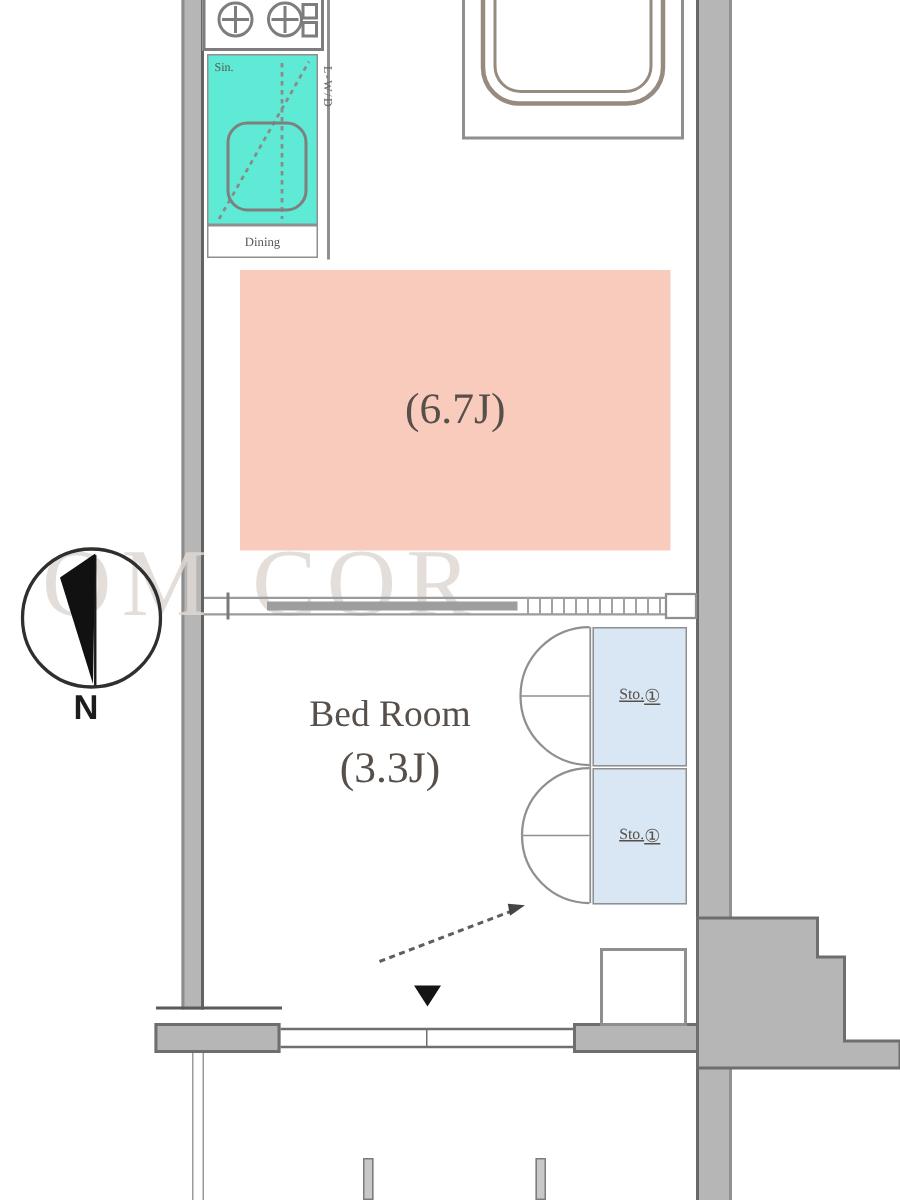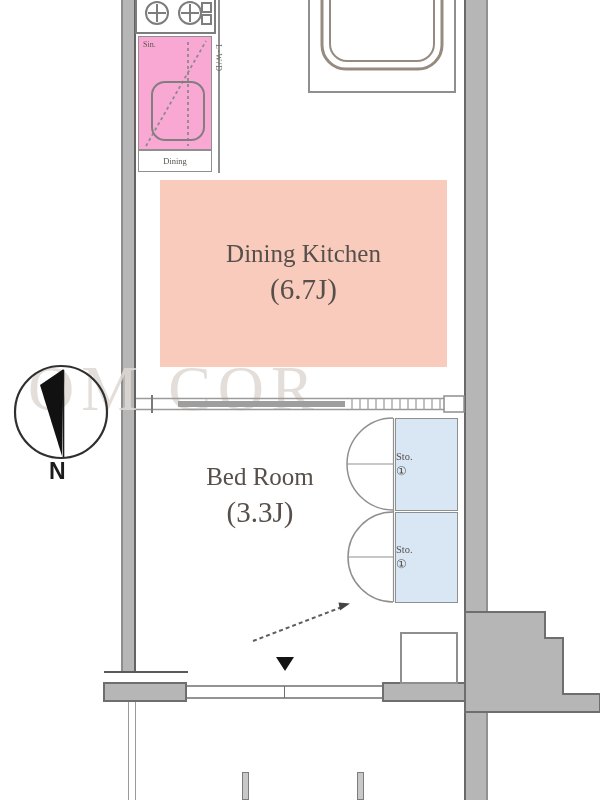--- a/index.html
+++ b/index.html
@@ -10,34 +10,34 @@
     color:#564f4a;
   }
   .abs{position:absolute;}
   
   .wall{background:#b6b6b6;}
   .wall-left{left:121px;top:0;width:15px;height:673px;border-left:2px solid #8d8d8d;border-right:2px solid #636363;box-sizing:border-box;}
   .wall-right{left:464px;top:0;width:24px;height:800px;border-left:2px solid #686868;border-right:2px solid #919191;box-sizing:border-box;}
   .pillar{background:#b6b6b6;border:2px solid #6e6e6e;box-sizing:border-box;}
   
   .stove{left:135px;top:-4px;width:81px;height:38px;border:2px solid #7d7d7d;background:#fff;box-sizing:border-box;}
-  .sink-unit{left:138px;top:36px;width:74px;height:114px;background:#f9a8d4;border:1.5px solid #8f8f8f;box-sizing:border-box;padding-left:18px;}
+  .sink-unit{left:138px;top:36px;width:74px;height:114px;background:#5eead4;border:1.5px solid #8f8f8f;box-sizing:border-box;padding-left:18px;}
   .sink-label{left:4px;top:3px;font-size:8px;color:#5a554f;position:absolute;}
   .counter{left:138px;top:150px;width:74px;height:22px;background:#fff;border:1.5px solid #8f8f8f;box-sizing:border-box;
     display:flex;align-items:center;justify-content:center;font-size:8.5px;color:#5a554f;}
   .kitchen-divider{left:218px;top:0;width:2px;height:173px;background:#8f8f8f;}
   .vlabel{left:214px;top:44px;writing-mode:vertical-rl;font-size:8px;letter-spacing:1px;color:#6b6660;}
   .bath{left:308px;top:-8px;width:148px;height:101px;border:2px solid #8f8f8f;background:#fff;box-sizing:border-box;}
   
   .dk{left:160px;top:180px;width:287px;height:187px;background:#f8cbbd;display:flex;flex-direction:column;align-items:center;justify-content:center;z-index:1;}
   .room-name{font-size:25px;line-height:1.3;}
   .room-size{font-size:29px;line-height:1.3;}
   .bed-label{left:140px;top:461px;width:240px;text-align:center;z-index:4;}
   .sto{width:63px;background:#d9e7f4;border:1.5px solid #8f8f8f;box-sizing:border-box;
-    display:flex;flex-direction:column;align-items:flex-start;justify-content:center;z-index:1;}
+    display:flex;flex-direction:row;align-items:center;justify-content:center;z-index:1;text-decoration:underline;}
   .sto1{left:395px;top:418px;height:93px;}
   .sto2{left:395px;top:512px;height:91px;}
   .sto-abbr{font-size:10.5px;line-height:1.2;}
   .sto-num{font-size:12px;line-height:1.2;}
   .notch{left:400px;top:632px;width:58px;height:52px;background:#fff;border:2px solid #8f8f8f;box-sizing:border-box;z-index:2;}
   .ac-box{left:247px;top:608px;width:96px;height:35px;border:2px dashed #606060;box-sizing:border-box;z-index:4;}
   .ac-label{position:absolute;left:5px;top:2px;font-size:10px;color:#4c4743;}
   .balcony-wall{left:128px;top:702px;width:8px;height:98px;border-left:1.5px solid #9a9a9a;border-right:1.5px solid #9a9a9a;box-sizing:border-box;}
   .balcony-label{left:192px;top:740px;width:200px;text-align:center;font-size:20px;z-index:4;}
   .post{width:7px;height:28px;background:#c8c8c6;border:1.5px solid #7c7c7c;box-sizing:border-box;}
@@ -63,21 +63,20 @@
   </div>
   <div class="abs counter">
     <span>Dining</span>
   </div>
   <div class="abs kitchen-divider"></div>
   <div class="abs vlabel">L-W/D</div>
 
   <div class="abs bath"></div>
 
   <div class="abs dk">
-    <div class="room-name">Dining Kitchen</div>
     <div class="room-size">(6.7J)</div>
   </div>
 
   <div class="abs watermark">OM COR</div>
 
   <div class="abs bed-label">
     <div class="room-name">Bed Room</div>
     <div class="room-size">(3.3J)</div>
   </div>
 

